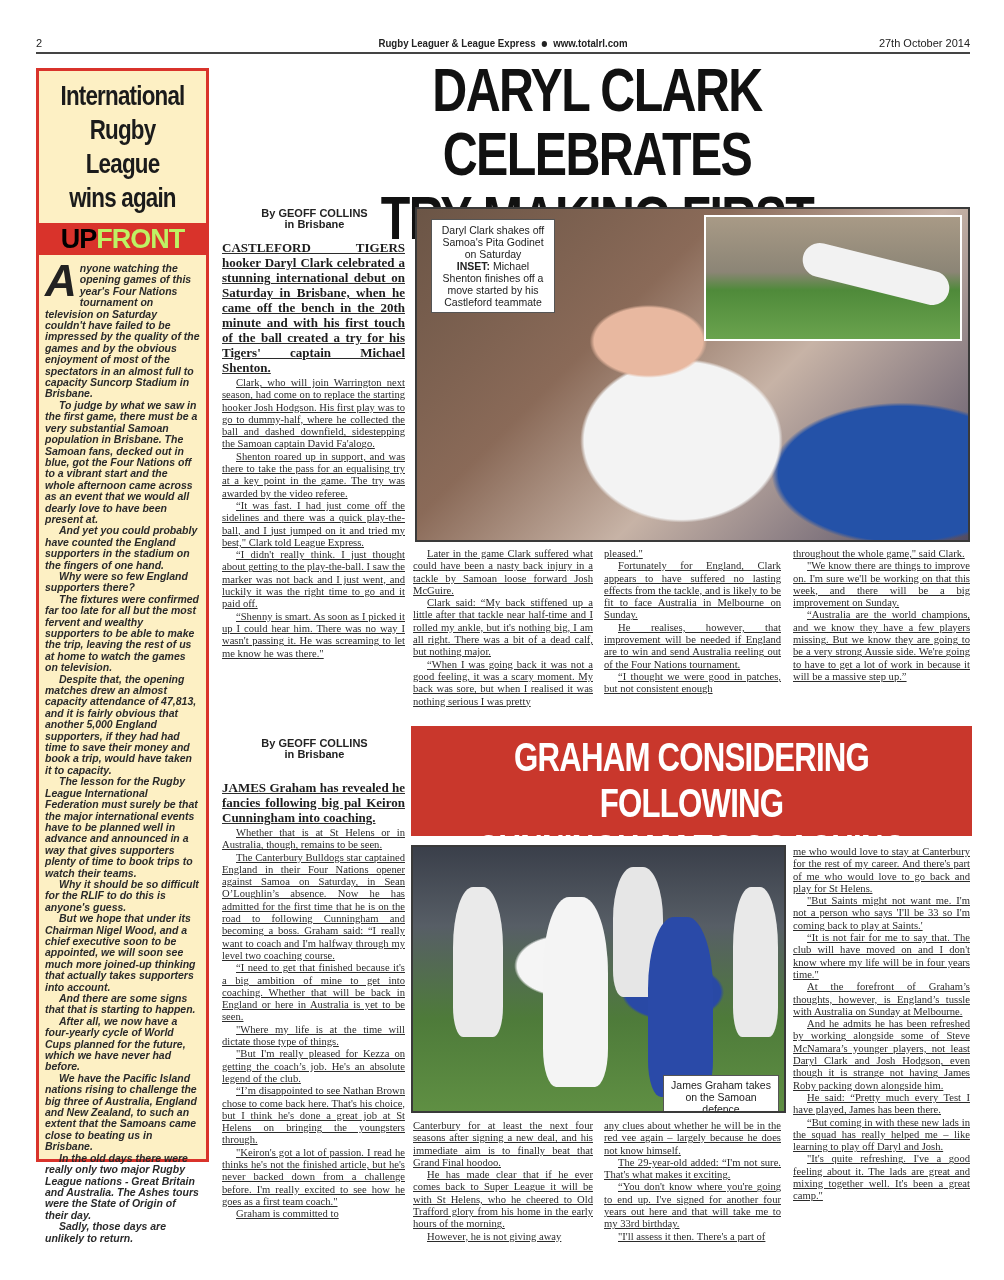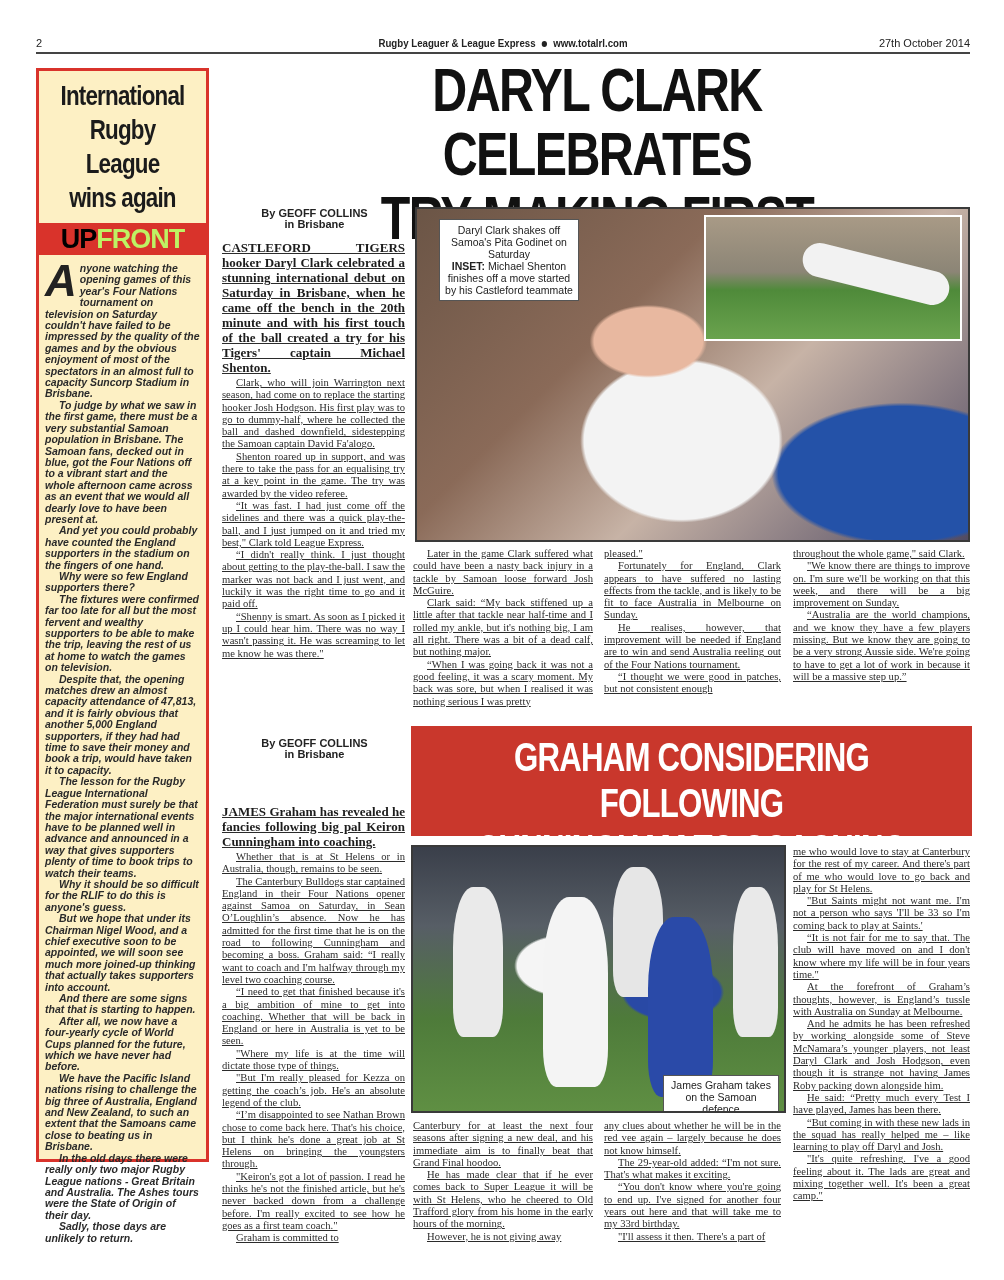--- a/index.html
+++ b/index.html
@@ -107,21 +107,21 @@
   <p>Shenton roared up in support, and was there to take the pass for an equalising try at a key point in the game. The try was awarded by the video referee.</p>
   <p>“It was fast. I had just come off the sidelines and there was a quick play-the-ball, and I just jumped on it and tried my best," Clark told League Express.</p>
   <p>“I didn't really think. I just thought about getting to the play-the-ball. I saw the marker was not back and I just went, and luckily it was the right time to go and it paid off.</p>
   <p>“Shenny is smart. As soon as I picked it up I could hear him. There was no way I wasn't passing it. He was screaming to let me know he was there."</p>
 </div>
 
 <div class="photo photo1">
   <div class="inset">
       <div class="player"></div>
     </div>
-  <div class="caption" style="left:22px; top:10px; width:140px;">
+  <div class="caption" style="left:14px; top:10px; width:124px;">
     <div>Daryl Clark shakes off Samoa's Pita Godinet on Saturday</div>
     <div style=""><b>INSET:</b> <span>Michael Shenton finishes off a move started by his Castleford teammate</span></div>
   </div>
 </div>
 
 <div class="col" style="left:413px; top:548px; width:180px;">
   <p>Later in the game Clark suffered what could have been a nasty back injury in a tackle by Samoan loose forward Josh McGuire.</p>
   <p>Clark said: “My back stiffened up a little after that tackle near half-time and I rolled my ankle, but it's nothing big, I am all right. There was a bit of a dead calf, but nothing major.</p>
   <p>“When I was going back it was not a good feeling, it was a scary moment. My back was sore, but when I realised it was nothing serious I was pretty</p>
 </div>
@@ -141,21 +141,21 @@
   <div>By GEOFF COLLINS</div>
   <div>in Brisbane</div>
 </div>
 
 <div class="redbar"></div>
 <h2 class="headline2">
   <div>GRAHAM CONSIDERING FOLLOWING</div>
   <div>CUNNINGHAM TO COACHING</div>
 </h2>
 
-<div class="col" style="left:222px; top:804px; width:183px;">
+<div class="col" style="left:222px; top:780px; width:183px;">
   <p class="standfirst">JAMES Graham has revealed he fancies following big pal Keiron Cunningham into coaching.</p>
   <p>Whether that is at St Helens or in Australia, though, remains to be seen.</p>
   <p>The Canterbury Bulldogs star captained England in their Four Nations opener against Samoa on Saturday, in Sean O’Loughlin’s absence. Now he has admitted for the first time that he is on the road to following Cunningham and becoming a boss. Graham said: “I really want to coach and I'm halfway through my level two coaching course.</p>
   <p>“I need to get that finished because it's a big ambition of mine to get into coaching. Whether that will be back in England or here in Australia is yet to be seen.</p>
   <p>"Where my life is at the time will dictate those type of things.</p>
   <p>"But I'm really pleased for Kezza on getting the coach’s job. He's an absolute legend of the club.</p>
   <p>“I’m disappointed to see Nathan Brown chose to come back here. That's his choice, but I think he's done a great job at St Helens on bringing the youngsters through.</p>
   <p>"Keiron's got a lot of passion. I read he thinks he's not the finished article, but he's never backed down from a challenge before. I'm really excited to see how he goes as a first team coach."</p>
   <p>Graham is committed to</p>
 </div>

